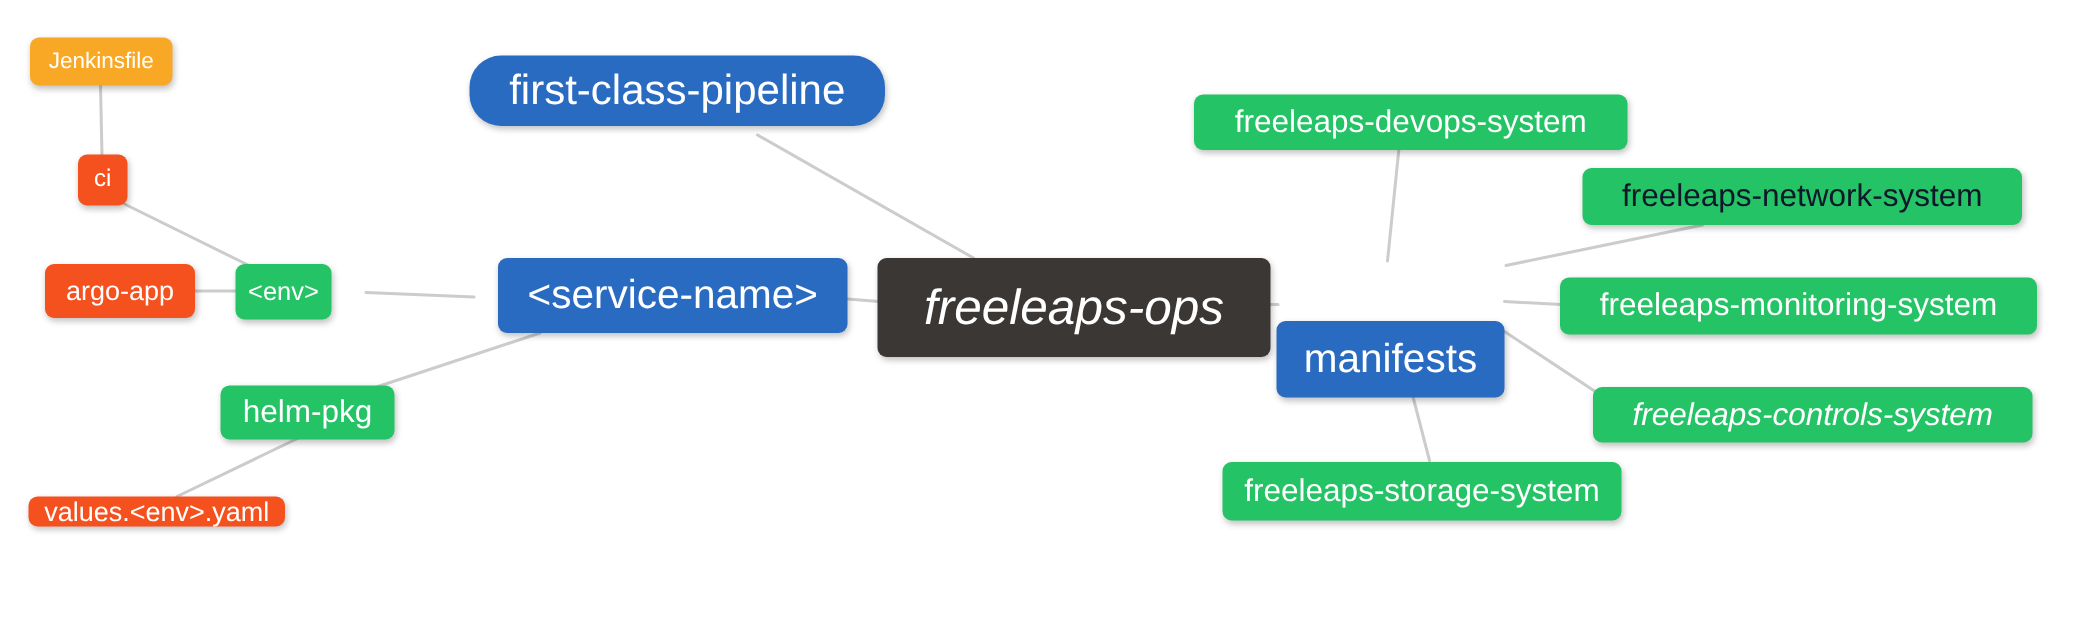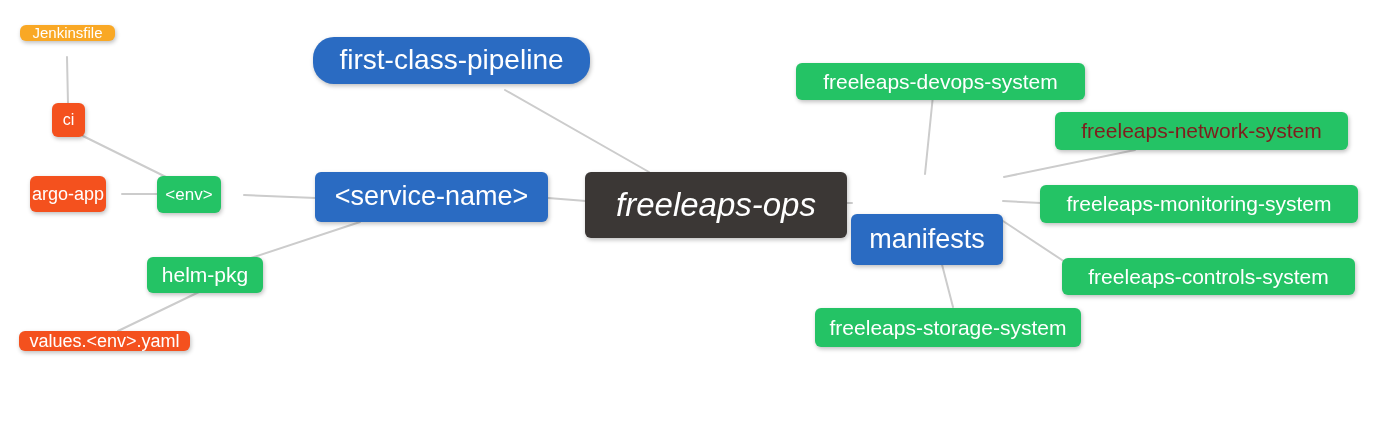--- a/index.html
+++ b/index.html
@@ -55,59 +55,59 @@
       <line x1="505" y1="90" x2="649" y2="172" stroke="#cccccc" stroke-width="2" stroke-linecap="round"></line>
       <line x1="548" y1="198" x2="586" y2="201" stroke="#cccccc" stroke-width="2" stroke-linecap="round"></line>
       <line x1="846" y1="203" x2="852" y2="203" stroke="#cccccc" stroke-width="2" stroke-linecap="round"></line>
       <line x1="925" y1="174" x2="936" y2="66" stroke="#cccccc" stroke-width="2" stroke-linecap="round"></line>
       <line x1="1004" y1="177" x2="1135" y2="150" stroke="#cccccc" stroke-width="2" stroke-linecap="round"></line>
       <line x1="1003" y1="201" x2="1041" y2="203" stroke="#cccccc" stroke-width="2" stroke-linecap="round"></line>
       <line x1="1003" y1="221" x2="1065" y2="262" stroke="#cccccc" stroke-width="2" stroke-linecap="round"></line>
       <line x1="932" y1="226" x2="953" y2="307" stroke="#cccccc" stroke-width="2" stroke-linecap="round"></line>
     </svg>
   <div id="node-layer">
-      <div class="node" style="left: 20px; top: 25px; width: 95px; height: 16px; background: rgb(249, 168, 37); color: rgb(255, 255, 255); font-size: 15px;">
+      <div class="node" style="left: 20px; top: 25px; width: 95px; height: 32px; background: rgb(249, 168, 37); color: rgb(255, 255, 255); font-size: 15px;">
         <span>Jenkinsfile</span>
       </div>
       <div class="node" style="left: 52px; top: 103px; width: 33px; height: 34px; background: rgb(244, 81, 30); color: rgb(255, 255, 255); font-size: 16px;">
         <span>ci</span>
       </div>
-      <div class="node" style="left: 30px; top: 176px; width: 76px; height: 36px; background: rgb(244, 81, 30); color: rgb(255, 255, 255); font-size: 18px;">
+      <div class="node" style="left: 30px; top: 176px; width: 100px; height: 36px; background: rgb(244, 81, 30); color: rgb(255, 255, 255); font-size: 18px;">
         <span>argo-app</span>
       </div>
       <div class="node" style="left: 157px; top: 176px; width: 64px; height: 37px; background: rgb(36, 195, 101); color: rgb(255, 255, 255); font-size: 17px;">
         <span>&lt;env&gt;</span>
       </div>
       <div class="node" style="left: 147px; top: 257px; width: 116px; height: 36px; background: rgb(36, 195, 101); color: rgb(255, 255, 255); font-size: 21px;">
         <span>helm-pkg</span>
       </div>
       <div class="node" style="left: 19px; top: 331px; width: 171px; height: 20px; background: rgb(244, 81, 30); color: rgb(255, 255, 255); font-size: 18px;">
         <span>values.&lt;env&gt;.yaml</span>
       </div>
       <div class="node" style="left: 313px; top: 37px; width: 277px; height: 47px; background: rgb(42, 107, 194); color: rgb(255, 255, 255); font-size: 28px; border-radius: 21px;">
         <span>first-class-pipeline</span>
       </div>
-      <div class="node" style="left: 315px; top: 172px; width: 233px; height: 50px; background: rgb(42, 107, 194); color: rgb(255, 255, 255); font-size: 27px;">
+      <div class="node" style="left: 332px; top: 172px; width: 233px; height: 50px; background: rgb(42, 107, 194); color: rgb(255, 255, 255); font-size: 27px;">
         <span>&lt;service-name&gt;</span>
       </div>
       <div class="node" style="left: 585px; top: 172px; width: 262px; height: 66px; background: rgb(59, 55, 53); color: rgb(255, 255, 255); font-size: 33px; font-style: italic;">
         <span>freeleaps-ops</span>
       </div>
       <div class="node" style="left: 851px; top: 174px; width: 152px; height: 51px; background: rgb(42, 107, 194); color: rgb(255, 255, 255); font-size: 27px; margin-top: 40px;">
         <span>manifests</span>
       </div>
       <div class="node" style="left: 796px; top: 28px; width: 289px; height: 37px; background: rgb(36, 195, 101); color: rgb(255, 255, 255); font-size: 21px; margin-top: 35px;">
         <span>freeleaps-devops-system</span>
       </div>
-      <div class="node" style="left: 1055px; top: 112px; width: 293px; height: 38px; background: rgb(36, 195, 101); color: #7f1d1d; font-size: 21px; text-align: center;">
+      <div class="node" style="left: 1055px; top: 112px; width: 293px; height: 38px; background: rgb(36, 195, 101); color: #0f172a; font-size: 21px; text-align: center;">
         <span>freeleaps-network-system</span>
       </div>
       <div class="node" style="left: 1040px; top: 185px; width: 318px; height: 38px; background: rgb(36, 195, 101); color: rgb(255, 255, 255); font-size: 21px;">
         <span>freeleaps-monitoring-system</span>
       </div>
-      <div class="node" style="left: 1062px; top: 258px; width: 293px; height: 37px; background: rgb(36, 195, 101); color: rgb(255, 255, 255); font-size: 21px;">
+      <div class="node" style="left: 1062px; top: 258px; width: 293px; height: 37px; background: rgb(36, 195, 101); color: rgb(255, 255, 255); font-size: 21px; font-style: italic;">
         <span>freeleaps-controls-system</span>
       </div>
       <div class="node" style="left: 815px; top: 308px; width: 266px; height: 39px; background: rgb(36, 195, 101); color: rgb(255, 255, 255); font-size: 21px;">
         <span>freeleaps-storage-system</span>
       </div>
     </div>
 </div>
 
 </body></html>

